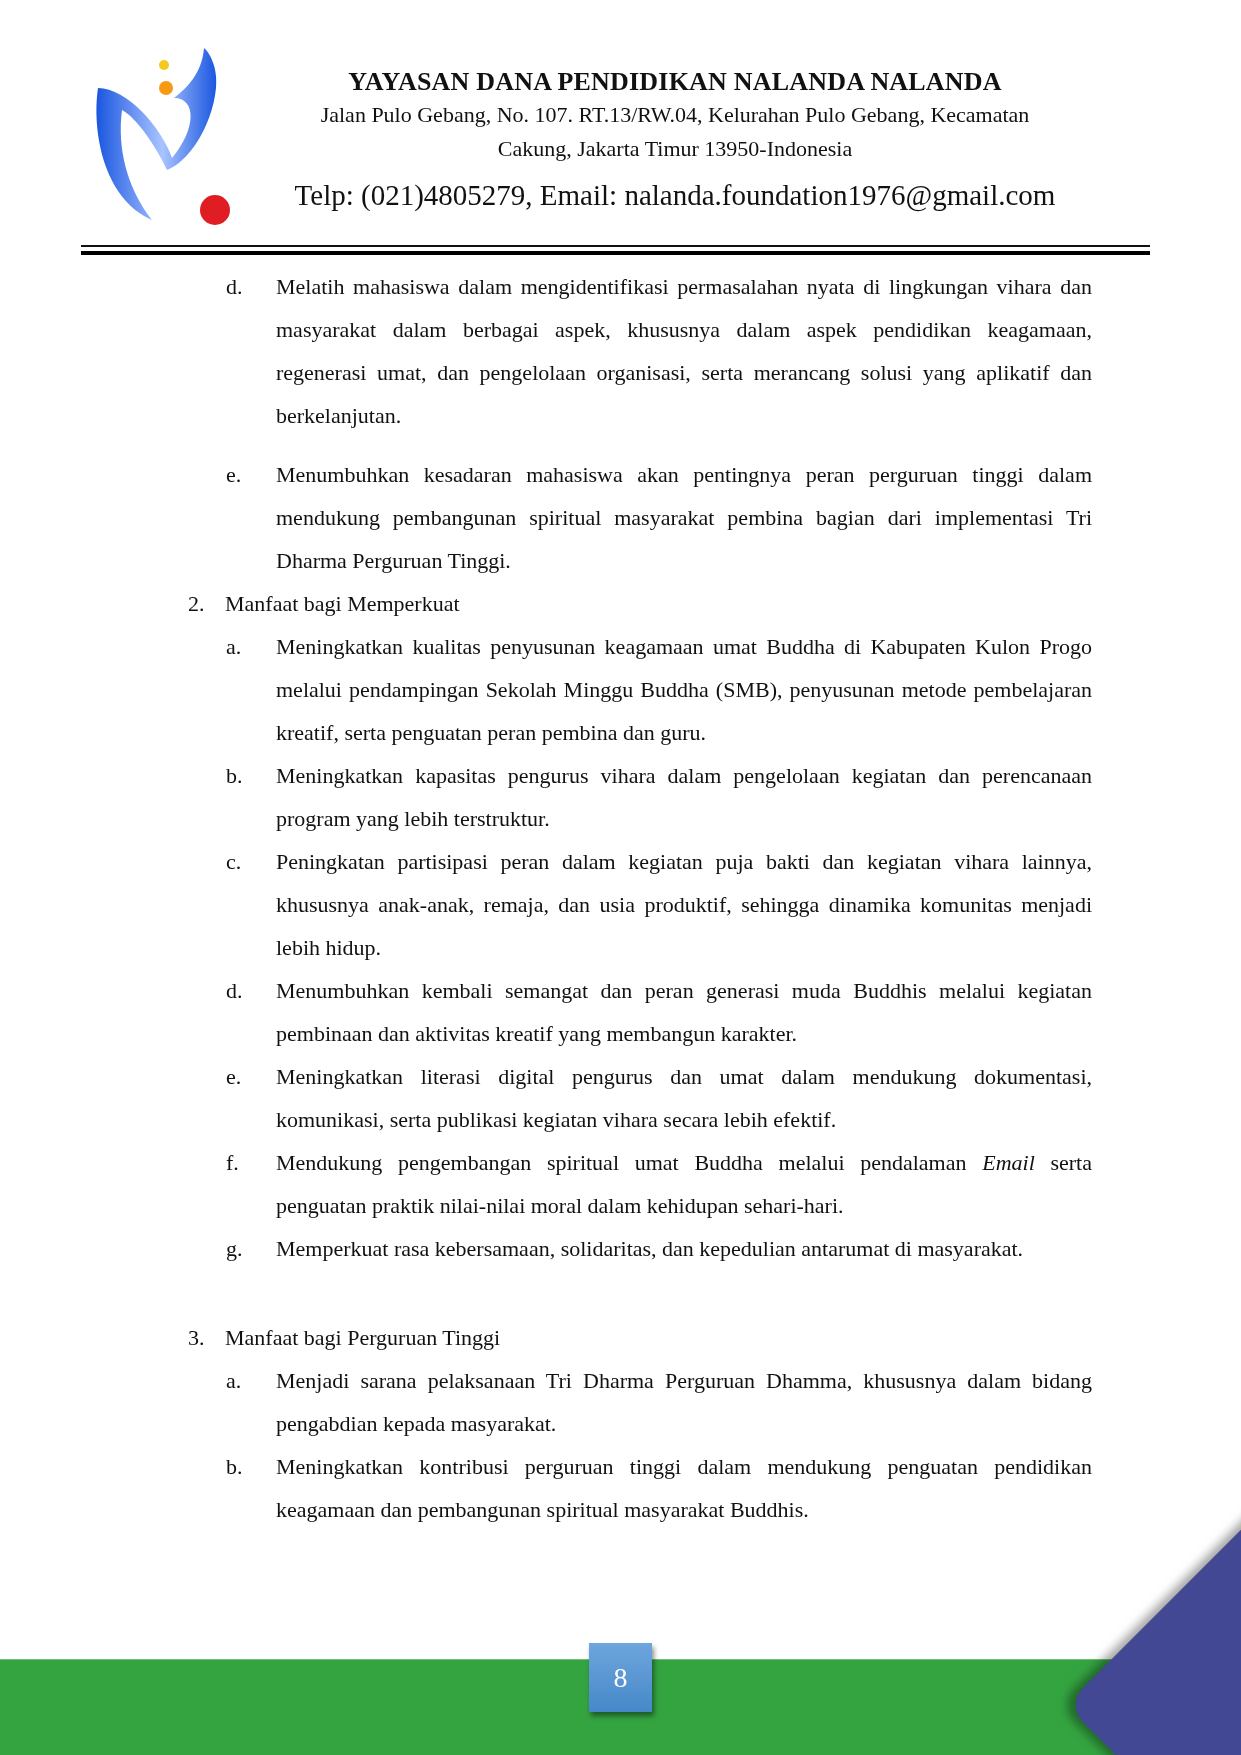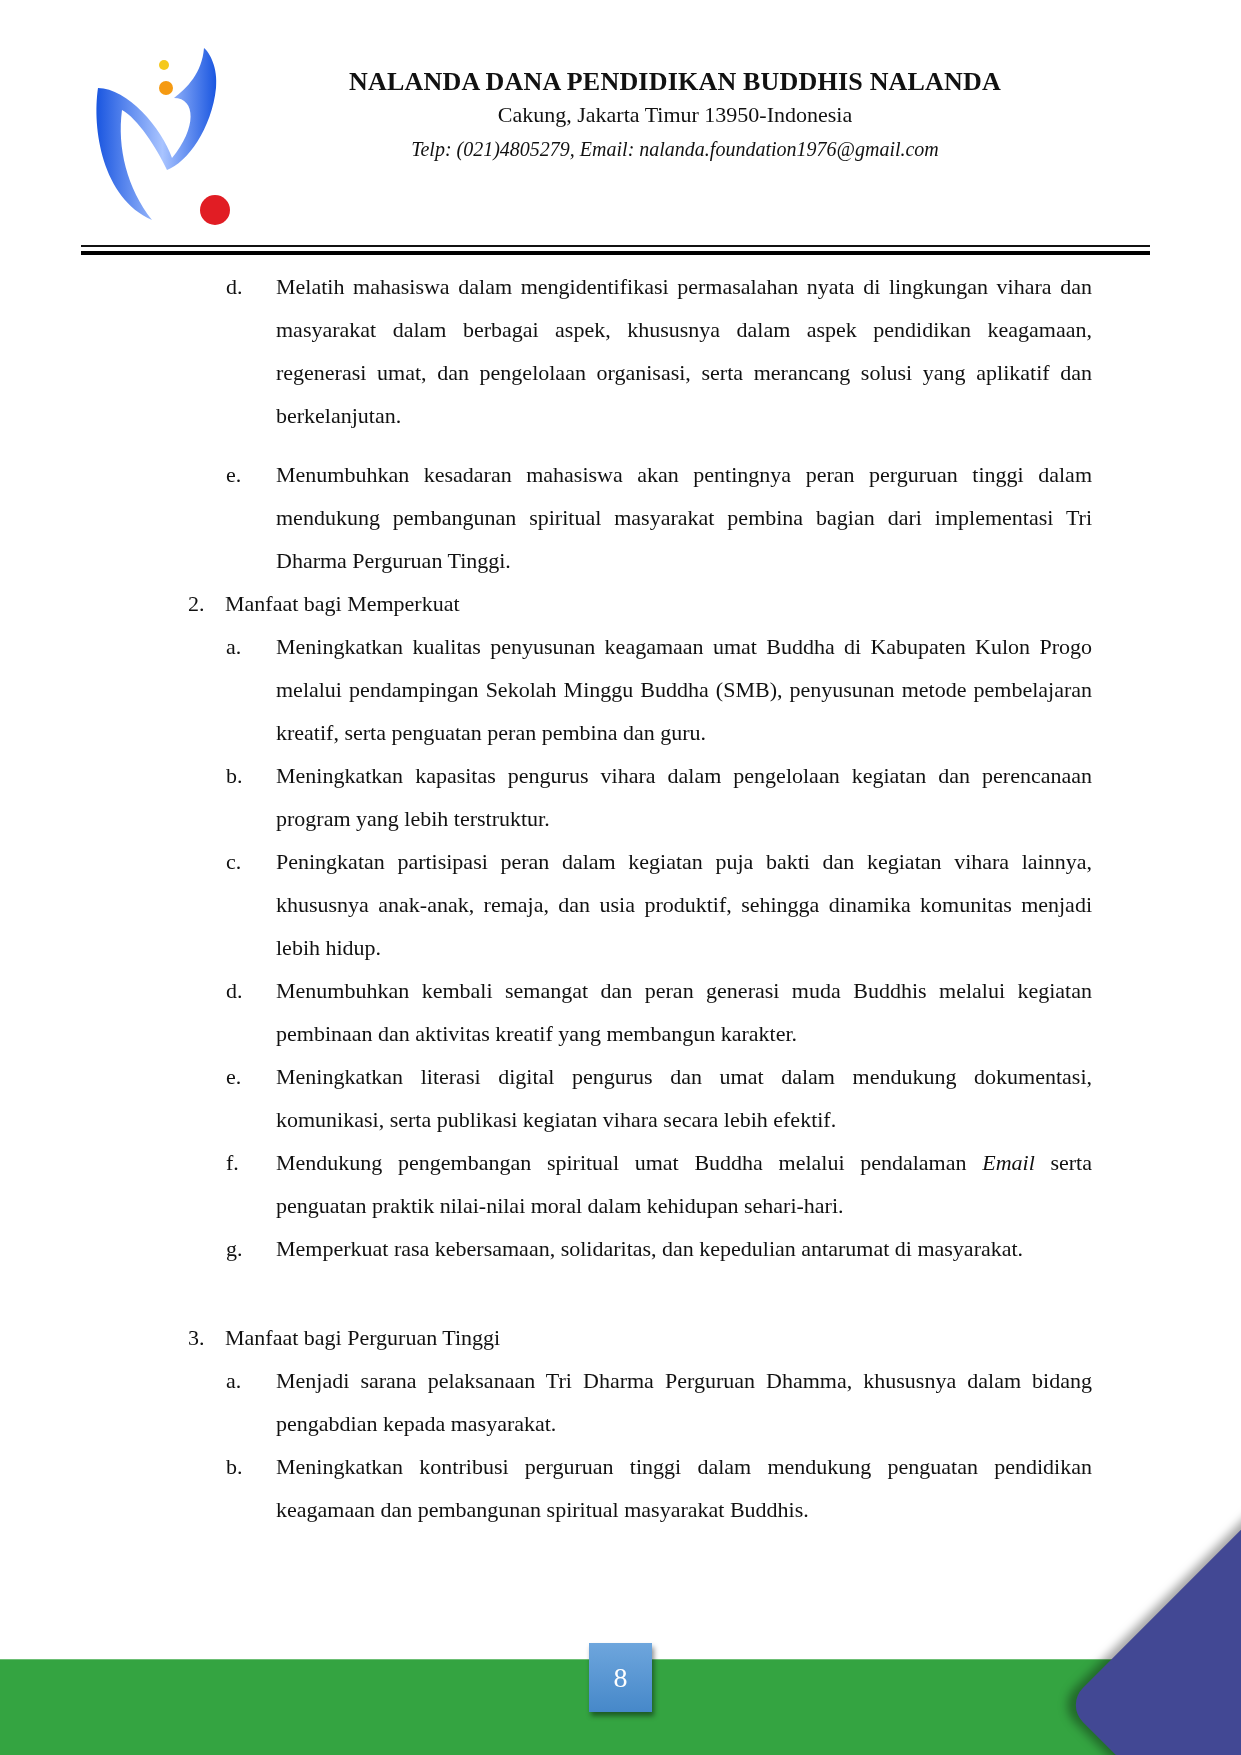--- a/index.html
+++ b/index.html
@@ -2,21 +2,21 @@
 <html><head>
 <meta charset="utf-8">
 <style>
   html, body { margin:0; padding:0; }
   body { width:1241px; height:1755px; position:relative; background:#ffffff; overflow:hidden;
          font-family:"Liberation Serif", "DejaVu Serif", serif; color:#111; }
   .logo { position:absolute; left:92px; top:48px; width:155px; height:182px; }
   .letterhead { position:absolute; left:250px; top:66px; width:850px; text-align:center; }
   .org-name { font-size:26px; font-weight:bold; letter-spacing:0.2px; line-height:32px; margin:0; }
   .addr { font-size:22px; line-height:34px; margin:0; }
-  .contact { font-size:20px; line-height:34px; font-style:italic; margin:0; }
+  .contact { font-size:29px; line-height:34px; margin:12px; }
   .rule-thin { position:absolute; left:81px; top:245px; width:1069px; height:2px; background:#111; }
   .rule-thick { position:absolute; left:81px; top:251px; width:1069px; height:4px; background:#000; }
 
   .content { position:absolute; left:0; top:265px; width:1241px; }
   .item { position:absolute; font-size:22px; line-height:43px; text-align:justify; }
   .sub { left:226px; width:866px; }
   .sub .label { position:absolute; left:0; top:0; width:36px; }
   .sub .text { display:block; margin-left:50px; text-align:justify; }
   .main { left:188px; width:900px; }
   .main .label { position:absolute; left:0; top:0; width:36px; }
@@ -43,21 +43,22 @@
       <stop offset="1" stop-color="#1a56e0"></stop>
     </linearGradient>
   </defs>
   <path d="M6 40 C0 80 10 150 60 172 C35 140 25 100 30 62 C45 70 65 100 75 122 C95 115 120 80 124 40 C126 20 118 5 112 0 C110 25 95 40 82 50 C104 50 105 80 80 110 C70 80 35 40 6 40 Z" fill="url(#lg1)"></path>
   <circle cx="72" cy="17" r="5" fill="#f5c91c"></circle>
   <circle cx="74" cy="40" r="7" fill="#f59a12"></circle>
   <circle cx="123" cy="162" r="15" fill="#e11d24"></circle>
 </svg>
 
 <div class="letterhead">
-  <p class="org-name">NALANDA DANA PENDIDIKAN BUDDHIS NALANDA</p>
+  <p class="org-name">YAYASAN DANA PENDIDIKAN NALANDA NALANDA</p>
+  <p class="addr">Jalan Pulo Gebang, No. 107. RT.13/RW.04, Kelurahan Pulo Gebang, Kecamatan</p>
   <p class="addr">Cakung, Jakarta Timur 13950-Indonesia</p>
   <p class="contact">Telp: (021)4805279, Email: nalanda.foundation1976@gmail.com</p>
 </div>
 <div class="rule-thin"></div>
 <div class="rule-thick"></div>
 
 <div class="content">
 
   <div class="item sub" style="top:0px;">
     <span class="label">d.</span>

